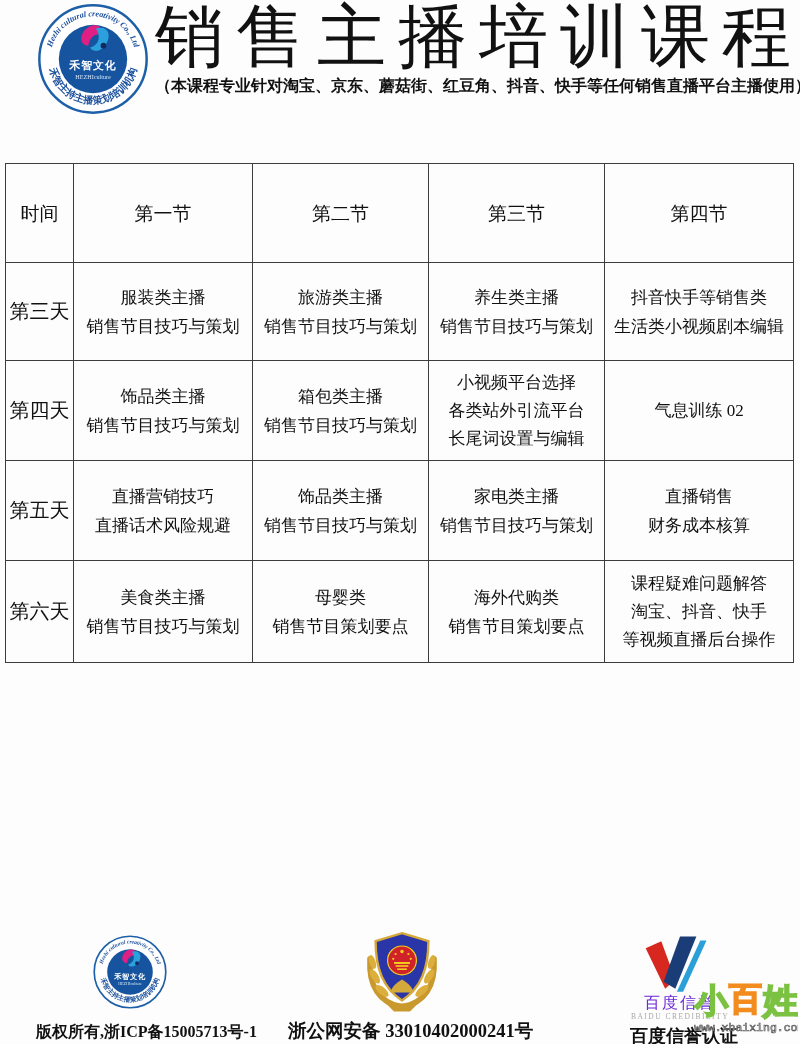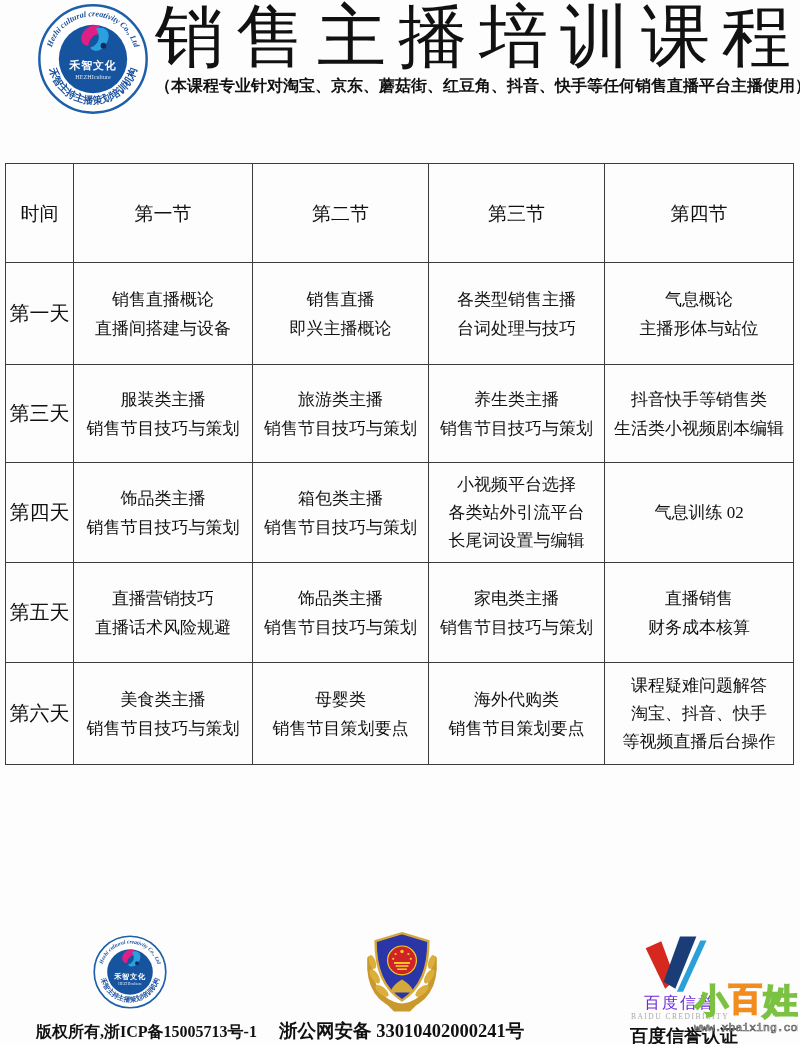--- a/index.html
+++ b/index.html
@@ -14,21 +14,21 @@
   .course-table{position:absolute;left:5px;top:163px;border-collapse:collapse;table-layout:fixed;width:788px;}
   .course-table td{border:1.5px solid #3c3c3c;text-align:center;vertical-align:middle;
                    font-weight:normal;font-size:17px;line-height:29px;white-space:pre-line;padding:0 2px;}
   .course-table td.day{font-size:20px;}
   .course-table tr.head td{font-size:19px;}
   
   .ftr-logo{position:absolute;left:92px;top:934px;}
   .copyright{position:absolute;left:36px;top:1022px;width:218px;text-align:center;
              font-size:16px;font-weight:bold;white-space:nowrap;}
   .police-badge{position:absolute;left:362px;top:926px;}
-  .police-text{position:absolute;left:279px;top:1018px;width:224px;text-align:center;
+  .police-text{position:absolute;left:288px;top:1018px;width:224px;text-align:center;
                font-size:18.5px;font-weight:bold;white-space:nowrap;}
   .baidu-logo{position:absolute;left:641px;top:934px;}
   .baidu-cn{position:absolute;left:616px;top:993px;width:128px;text-align:center;
             font-size:16px;color:#6d28d9;letter-spacing:2px;}
   .baidu-en{position:absolute;left:616px;top:1012px;width:128px;text-align:center;
             font-size:7.5px;color:#a8a8a8;letter-spacing:1.5px;font-family:Liberation Serif, serif;}
   .baidu-cert{position:absolute;left:614px;top:1024px;width:140px;text-align:center;
               font-size:18px;font-weight:bold;white-space:nowrap;}
   .watermark{position:absolute;left:694px;top:978px;z-index:6;}
 </style>
@@ -70,31 +70,20 @@
       <col style="width:176px">
         <col style="width:189px">
     </colgroup>
     <tbody>
         <tr class="head" style="height:99px">
       <td>时间</td>
       <td>第一节</td>
       <td>第二节</td>
       <td>第三节</td>
       <td>第四节</td>
-    </tr>
-    <tr style="height:102px">
-      <td class="day">第一天</td>
-      <td>销售直播概论
-直播间搭建与设备</td>
-      <td>销售直播
-即兴主播概论</td>
-      <td>各类型销售主播
-台词处理与技巧</td>
-      <td>气息概论
-主播形体与站位</td>
     </tr>
     <tr style="height:98px">
       <td class="day">第三天</td>
       <td>服装类主播
 销售节目技巧与策划</td>
       <td>旅游类主播
 销售节目技巧与策划</td>
       <td>养生类主播
 销售节目技巧与策划</td>
       <td>抖音快手等销售类

